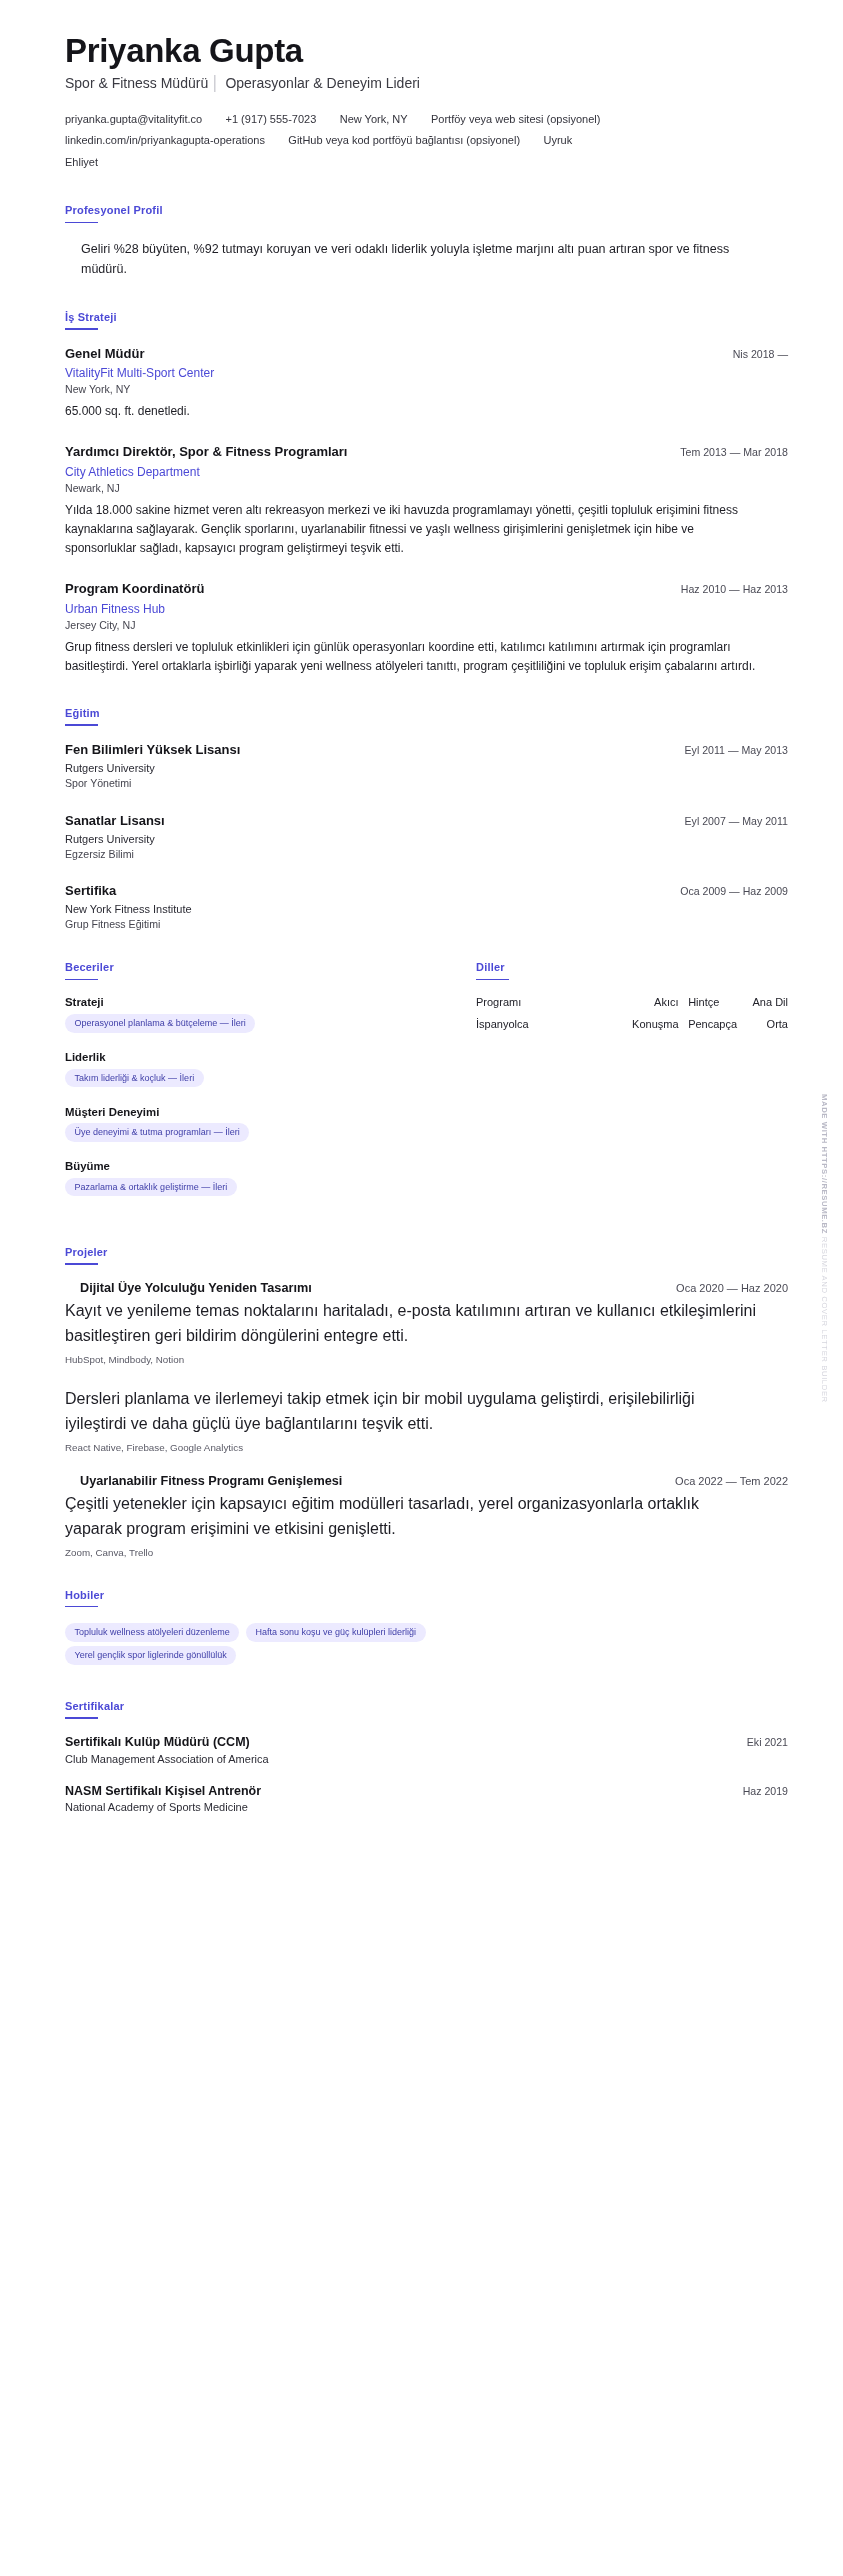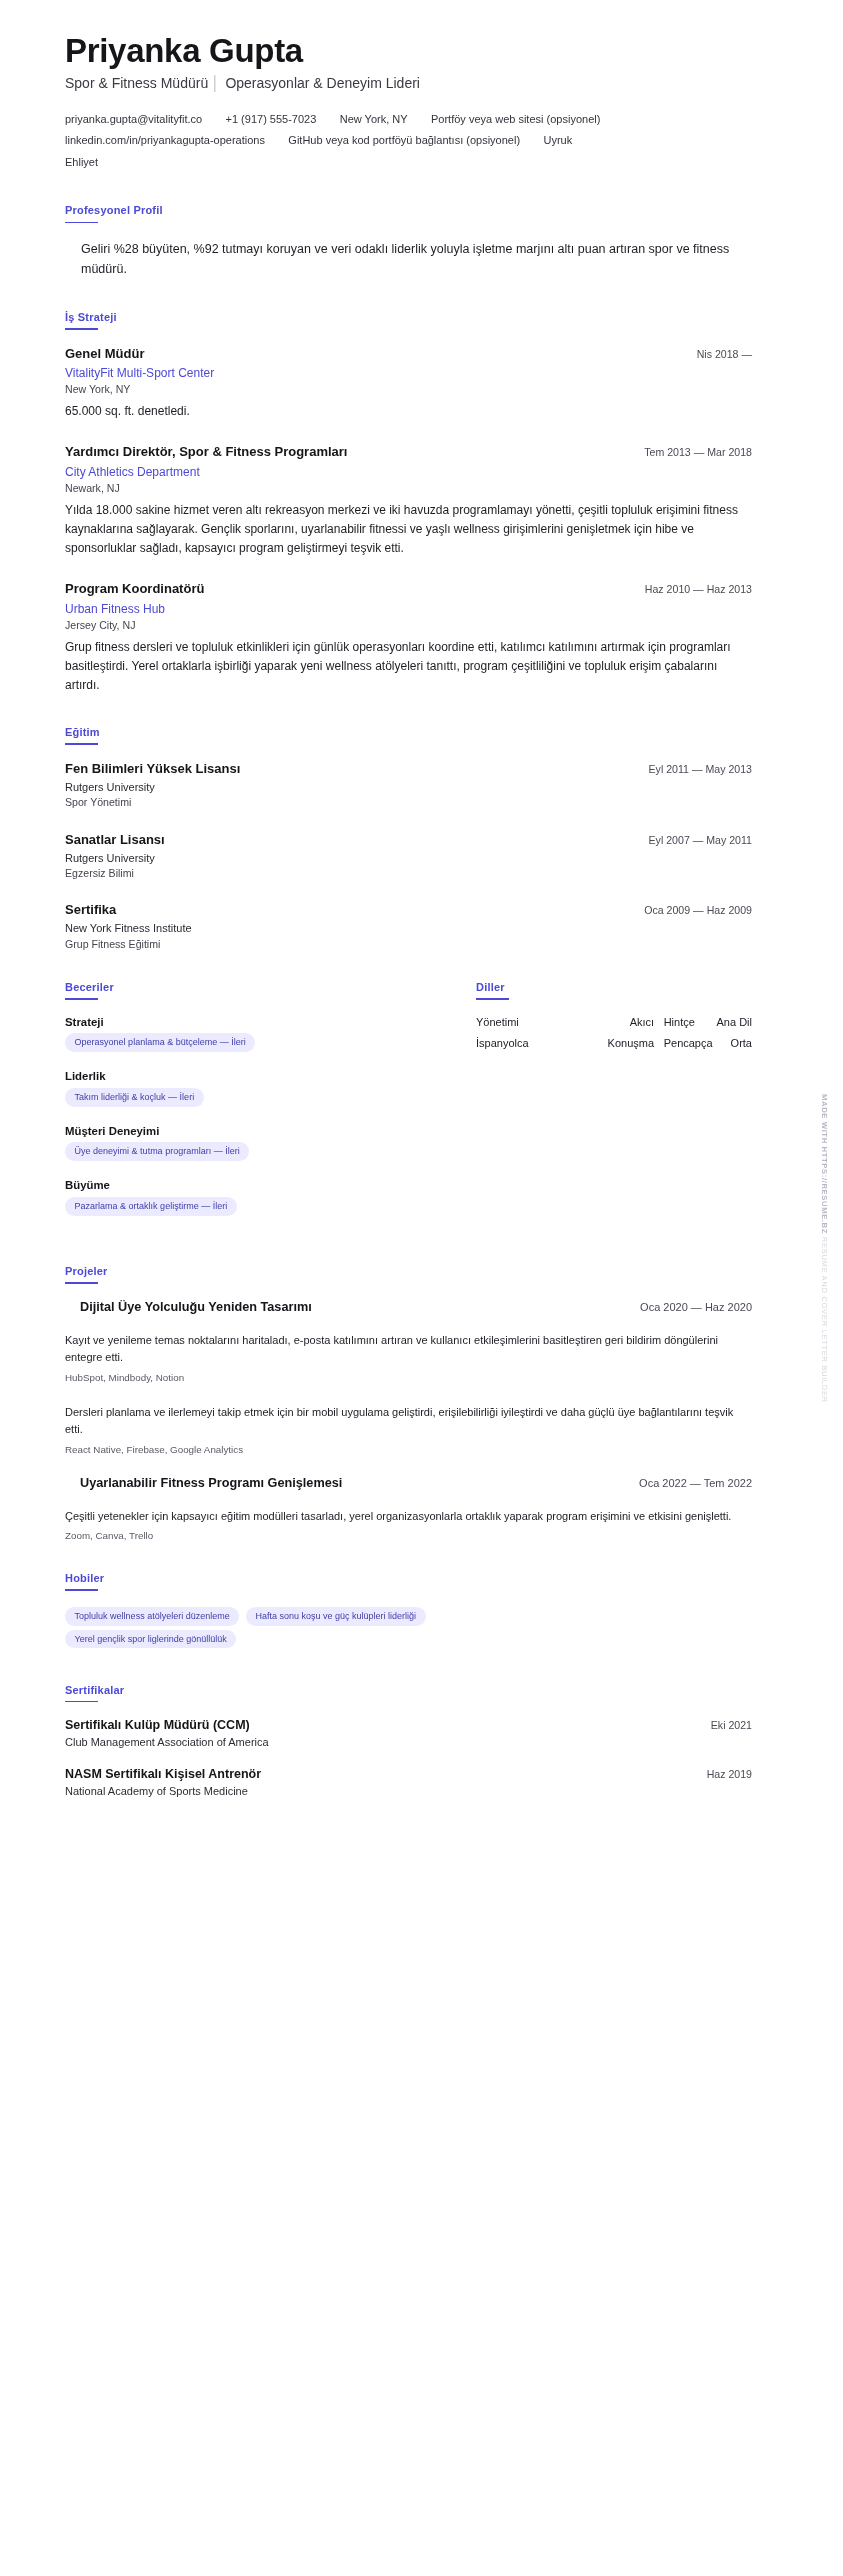--- a/index.html
+++ b/index.html
@@ -11,21 +11,21 @@
     font-family: "Liberation Sans", sans-serif;
     color: #1b1b20;
   }
   .page {
     width: 843px;
     min-height: 2576px;
     margin: 0 auto;
     background: #ffffff;
     position: relative;
     box-sizing: border-box;
-    padding: 33px 91px 32px 65px;
+    padding: 33px 55px 32px 65px;
   }
   
   .name {
     font-size: 33px;
     font-weight: bold;
     letter-spacing: -0.3px;
     line-height: 1.08;
     margin: 0 0 6.4px 0;
     color: #15151a;
   }
@@ -172,24 +172,24 @@
     font-weight: bold;
     color: #15151a;
   }
   .proj-date {
     font-size: 11px;
     color: #4a4a55;
     white-space: nowrap;
     flex-shrink: 0;
   }
   .proj-desc {
-    font-size: 11px;
+    font-size: 16px;
     line-height: 1.6;
     color: #1d1d24;
-    margin-top: 18px;
+    margin-top: 3px;
     max-width: 695px;
   }
   .proj-tools {
     font-size: 9.8px;
     color: #5a5a66;
     margin-top: 4.8px;
   }
 
   
   .hobby-wrap { max-width: 690px; }
@@ -361,21 +361,21 @@
       </div>
     </div>
 
     <div class="col-langs">
       <div class="section-title">Diller</div>
       <div class="section-rule"></div>
 
       <table class="lang-table">
         <tbody>
           <tr>
-            <td class="lang-name">Yönetimi</td>
+            <td class="lang-name">Programı</td>
             <td class="lang-mode">Akıcı</td>
             <td class="lang-val">Hintçe</td>
             <td class="lang-level">Ana Dil</td>
           </tr>
           <tr>
             <td class="lang-name">İspanyolca</td>
             <td class="lang-mode">Konuşma</td>
             <td class="lang-val">Pencapça</td>
             <td class="lang-level">Orta</td>
           </tr>

